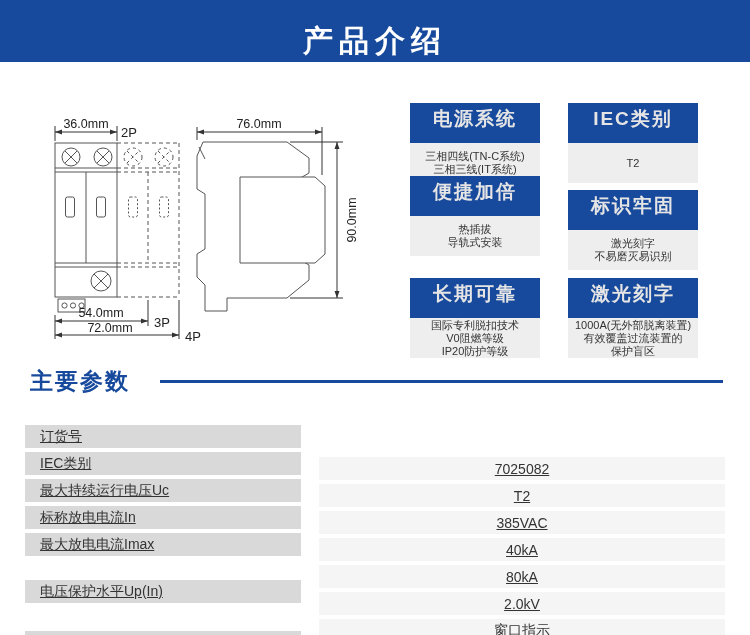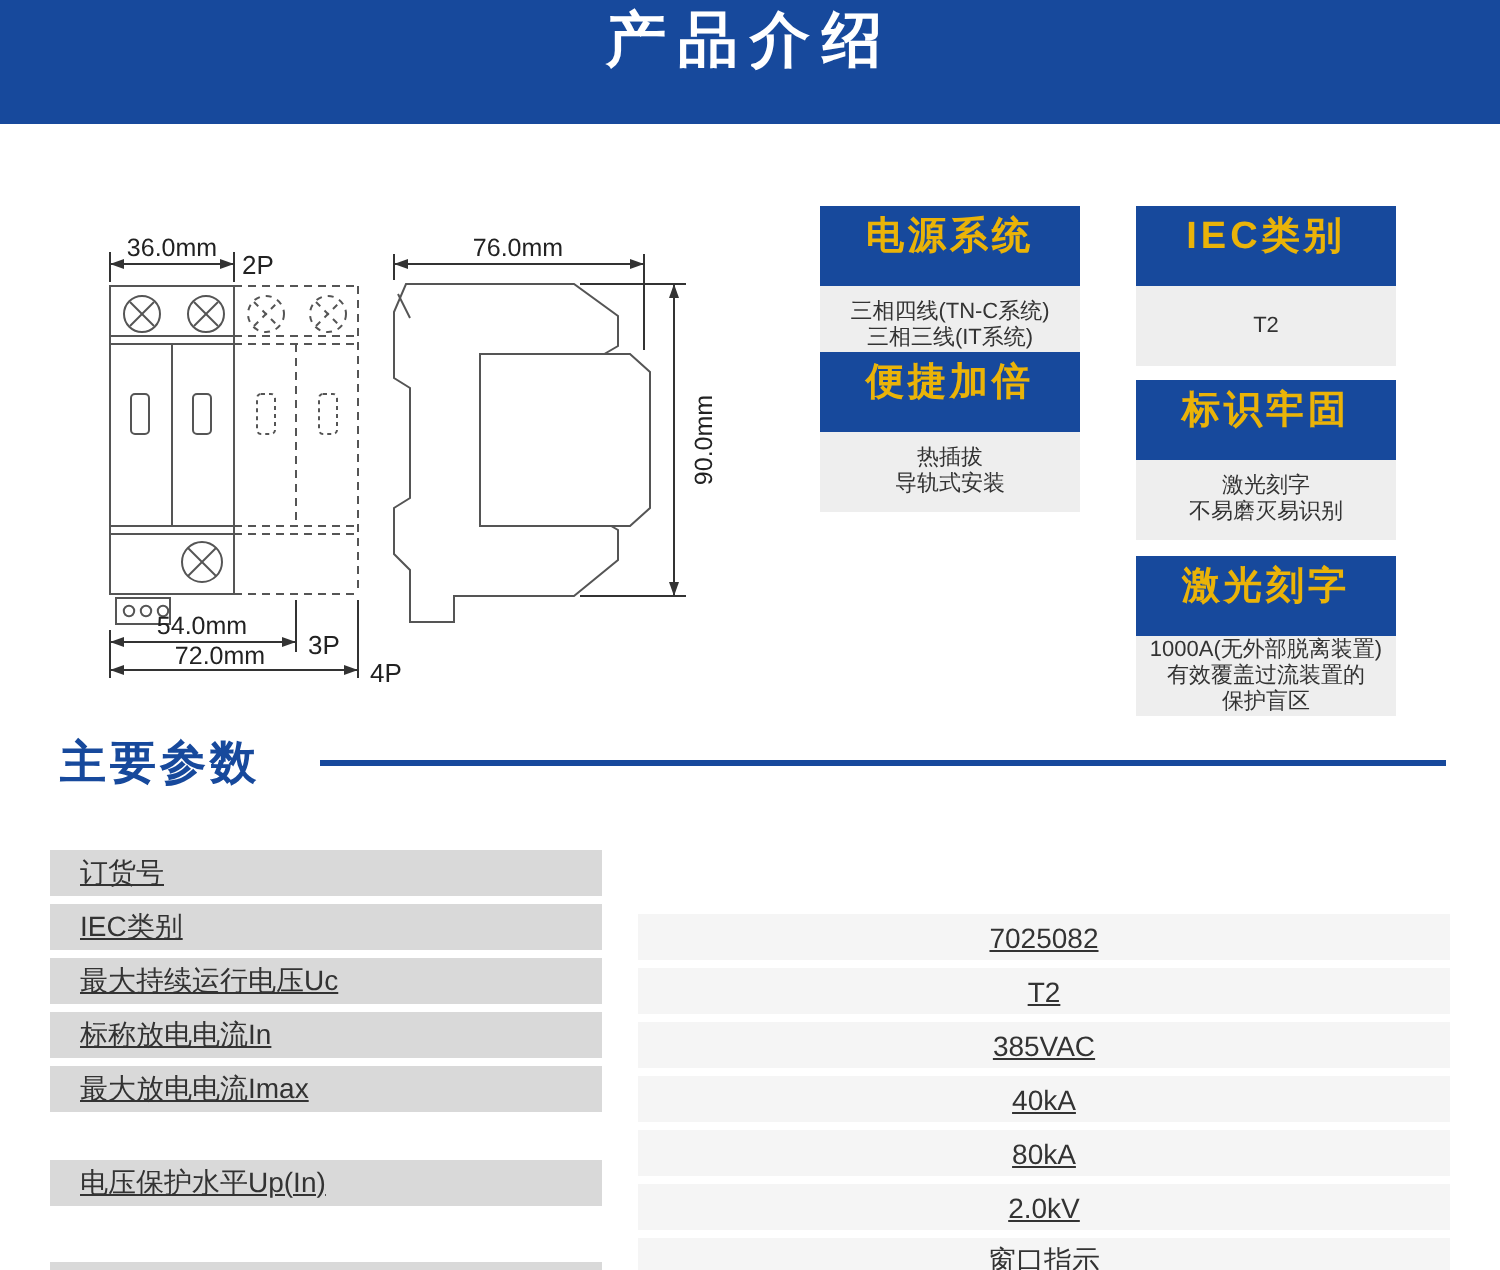--- a/index.html
+++ b/index.html
@@ -1,29 +1,29 @@
 <!DOCTYPE html>
 <html><head>
 <meta charset="utf-8">
 <style>
   html,body{margin:0;padding:0;}
   body{font-family:"Liberation Sans","DejaVu Sans",sans-serif;background:#ffffff;}
   .page{position:relative;width:750px;height:635px;background:#ffffff;overflow:hidden;}
   .abs{position:absolute;}
   
-  .banner{left:0;top:0;width:750px;height:62px;background:#17499c;display:flex;align-items:flex-start;justify-content:center;}
+  .banner{left:0;top:0;width:750px;height:62px;background:#17499c;display:flex;align-items:flex-end;justify-content:center;}
   .banner h1{margin:0;color:#ffffff;font-size:30px;font-weight:bold;letter-spacing:6px;}
   
   .drawing{left:30px;top:100px;width:335px;height:255px;}
   .drawing svg{display:block;}
   .dim-text{font-size:12.5px;fill:#222222;font-family:"Liberation Sans","DejaVu Sans",sans-serif;}
   .pole-text{font-size:13px;fill:#222222;font-family:"Liberation Sans","DejaVu Sans",sans-serif;}
   
   .feature{width:130px;}
-  .feature-header{height:40px;line-height:31px;background:#17499c;color:#eab308;font-size:19px;font-weight:bold;text-align:center;letter-spacing:2px;}
+  .feature-header{height:40px;line-height:31px;background:#17499c;color:#e5e5e5;font-size:19px;font-weight:bold;text-align:center;letter-spacing:2px;}
   .feature-body{height:40px;background:#eeeeee;color:#333333;font-size:11px;line-height:13px;text-align:center;display:flex;flex-direction:column;justify-content:center;}
   
   .section-heading{left:30px;top:366px;width:693px;display:flex;align-items:center;gap:16px;}
   .section-heading h2{margin:0;color:#17499c;font-size:23px;font-weight:bold;letter-spacing:2px;white-space:nowrap;}
   .section-rule{flex:1;height:3px;background:#17499c;margin-left:14px;}
   
   .pcell{height:23px;display:flex;align-items:center;font-size:14px;color:#333333;box-sizing:border-box;text-decoration:underline;}
   .plabel{left:25px;width:276px;background:#d9d9d9;padding-left:15px;}
   .pvalue{left:319px;width:406px;background:#f5f5f5;justify-content:center;margin-top:32px;}
 </style>
@@ -167,20 +167,28 @@
       <div>导轨式安装</div>
     </div>
   </div>
   <div class="abs feature" style="left:568px;top:190px;">
     <div class="feature-header">标识牢固</div>
     <div class="feature-body">
       <div>激光刻字</div>
       <div>不易磨灭易识别</div>
     </div>
   </div>
+  <div class="abs feature" style="left:410px;top:278px;">
+    <div class="feature-header">长期可靠</div>
+    <div class="feature-body">
+      <div>国际专利脱扣技术</div>
+      <div>V0阻燃等级</div>
+      <div>IP20防护等级</div>
+    </div>
+  </div>
   <div class="abs feature" style="left:568px;top:278px;">
     <div class="feature-header">激光刻字</div>
     <div class="feature-body">
       <div>1000A(无外部脱离装置)</div>
       <div>有效覆盖过流装置的</div>
       <div>保护盲区</div>
     </div>
   </div>
 
   <div class="abs section-heading">

